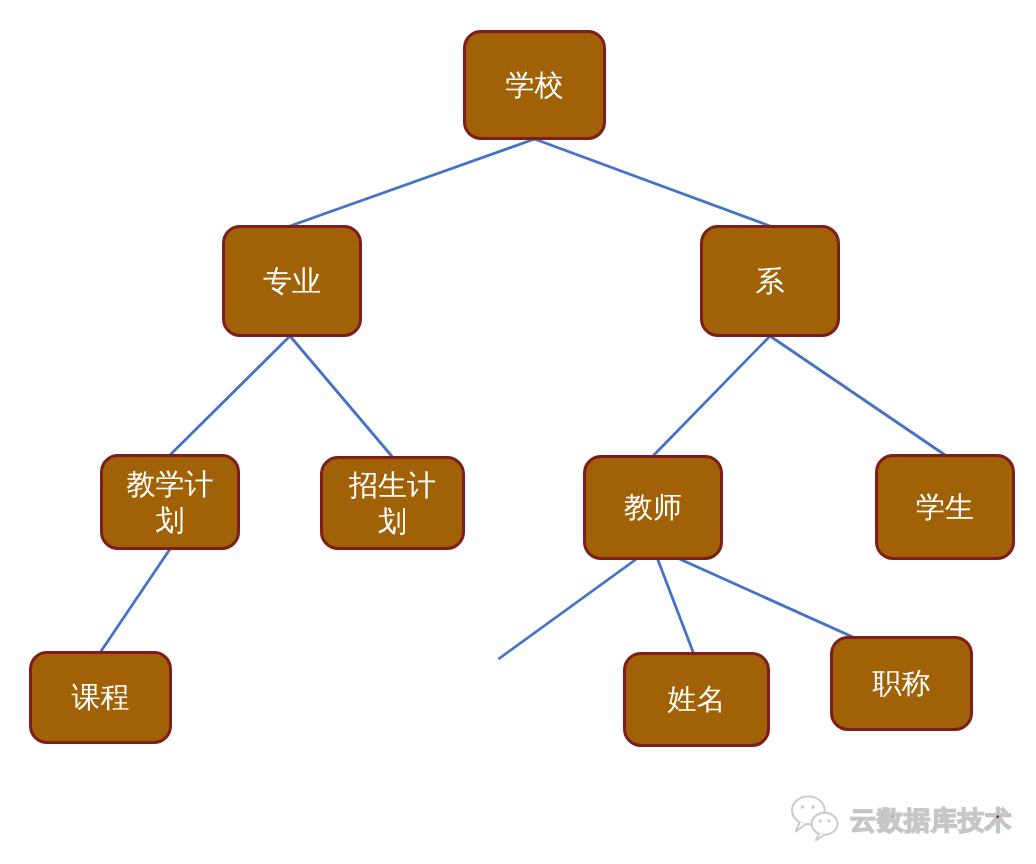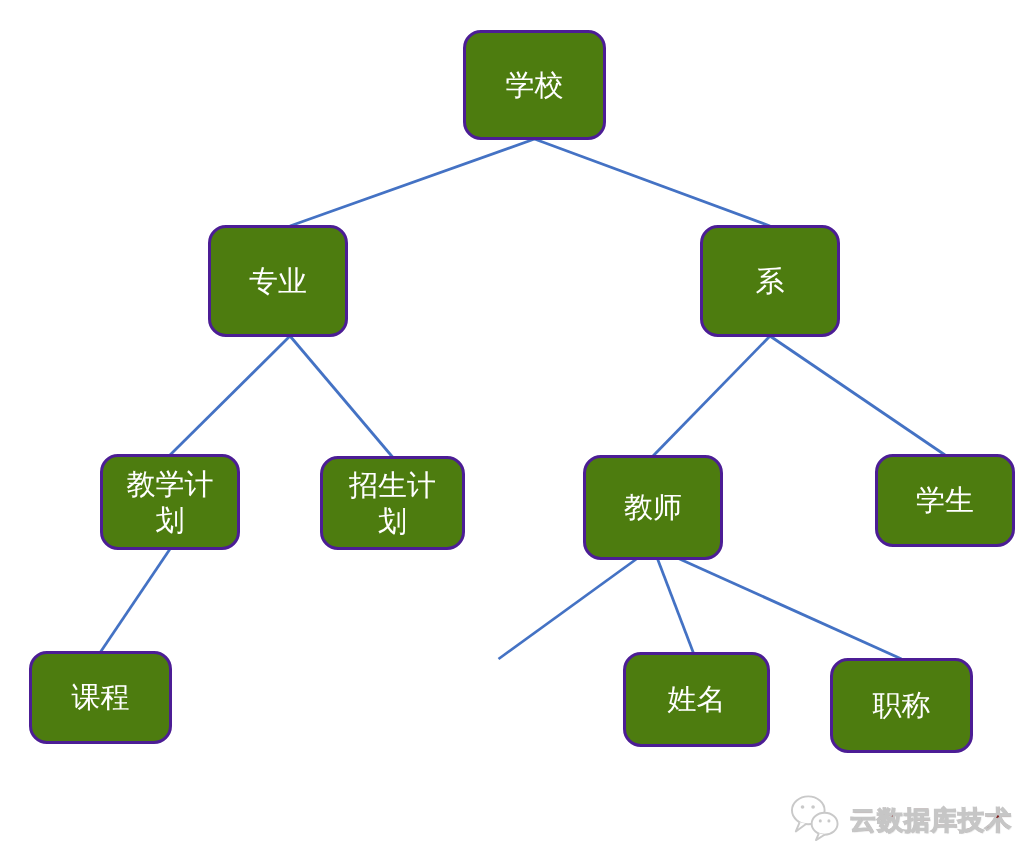--- a/index.html
+++ b/index.html
@@ -18,47 +18,47 @@
   #edges {
     position: absolute;
     left: 0; top: 0;
     width: 1036px;
     height: 864px;
     z-index: 0;
   }
   .node {
     position: absolute;
     z-index: 1;
-    background: #4d7c0f;
-    border: 3px solid #4c1d95;
+    background: #a16207;
+    border: 3px solid #7f1d1d;
     border-radius: 18px;
     box-sizing: border-box;
     display: flex;
     align-items: center;
     justify-content: center;
   }
   .node .label {
     color: #ffffff;
     font-size: 29px;
     line-height: 1.25;
     text-align: center;
     white-space: pre-line;
   }
   
   .n-school        { left: 463px; top: 30px;  width: 143px; height: 110px; }
-  .n-major         { left: 208px; top: 225px; width: 140px; height: 112px; }
+  .n-major         { left: 222px; top: 225px; width: 140px; height: 112px; }
   .n-department    { left: 700px; top: 225px; width: 140px; height: 112px; }
   .n-teaching-plan { left: 100px; top: 454px; width: 140px; height: 96px;  }
   .n-enroll-plan   { left: 320px; top: 456px; width: 145px; height: 94px;  }
   .n-teacher       { left: 583px; top: 455px; width: 140px; height: 105px;  }
-  .n-student       { left: 875px; top: 454px; width: 140px; height: 93px; align-items: center;  }
+  .n-student       { left: 875px; top: 454px; width: 140px; height: 106px; align-items: center;  }
   .n-course        { left: 29px;  top: 651px; width: 143px; height: 93px; align-items: center;  }
   .n-employee-id   { left: 427px; top: 658px; width: 143px; height: 95px;  }
   .n-name          { left: 623px; top: 652px; width: 147px; height: 95px;  }
-  .n-job-title     { left: 830px; top: 658px; width: 143px; height: 95px;  }
+  .n-job-title     { left: 830px; top: 636px; width: 143px; height: 95px;  }
 
   .watermark {
     position: absolute;
     right: 24px;
     bottom: 18px;
     z-index: 2;
     display: flex;
     align-items: center;
     gap: 8px;
   }

